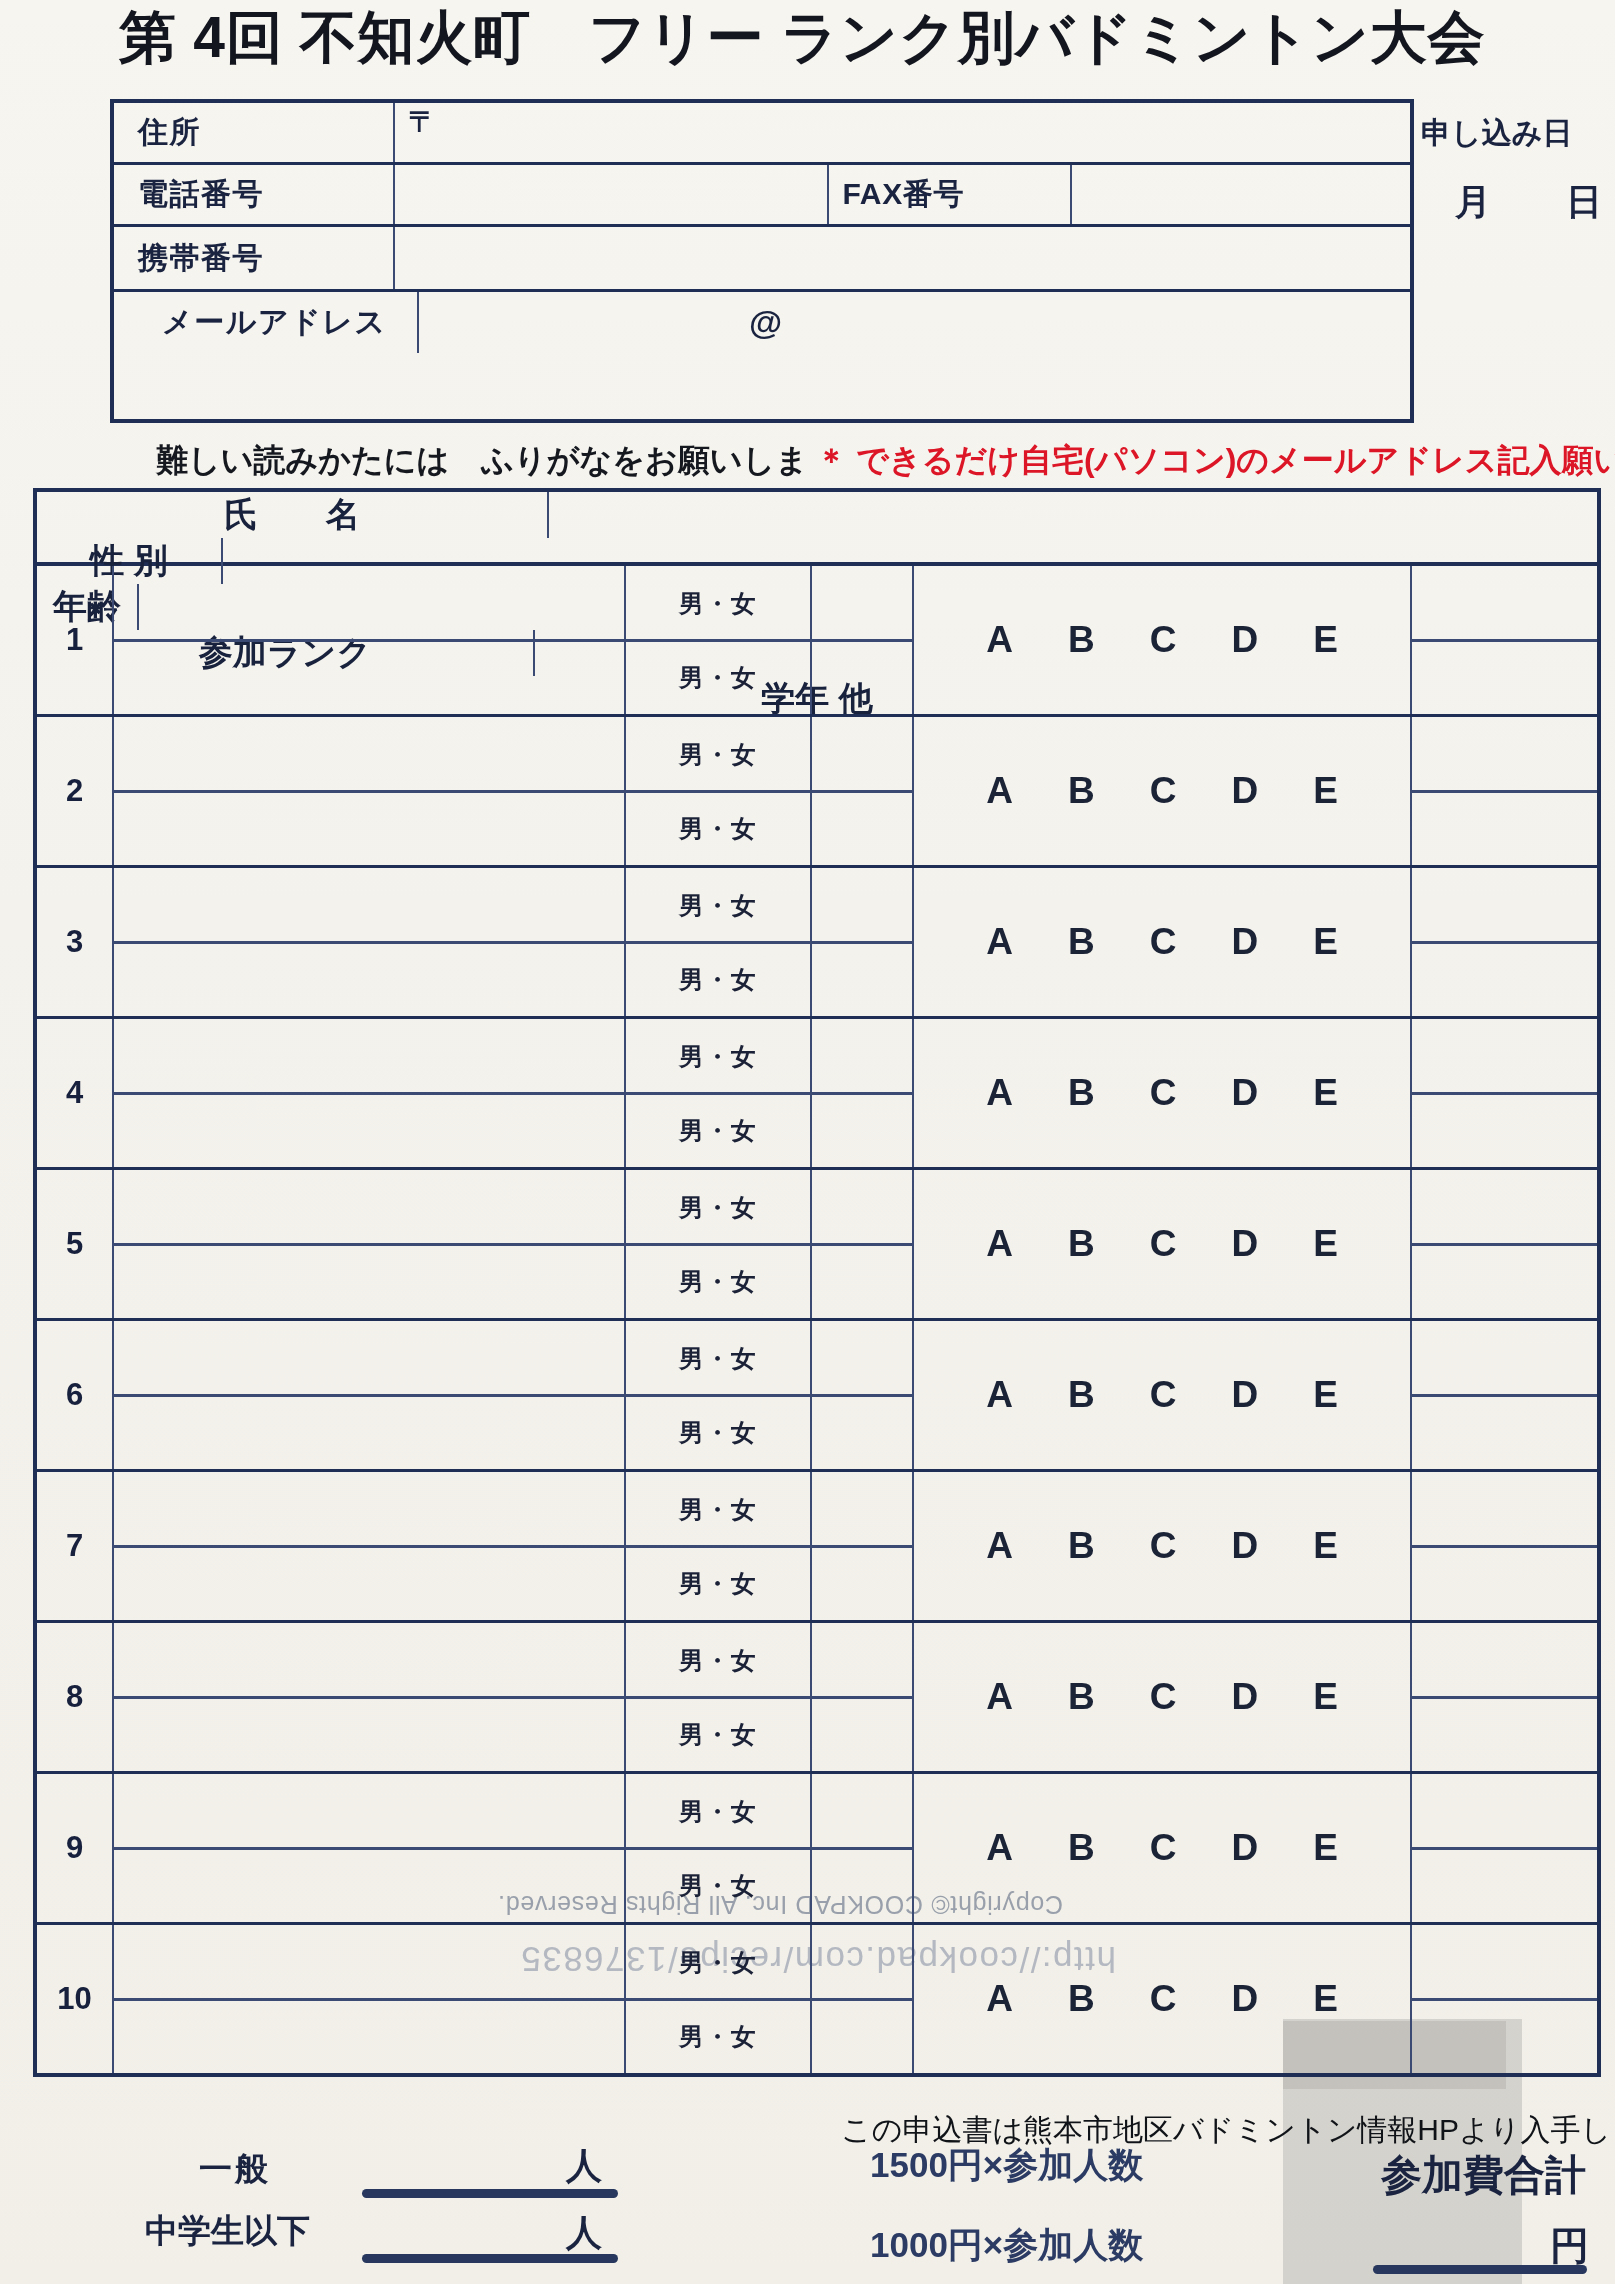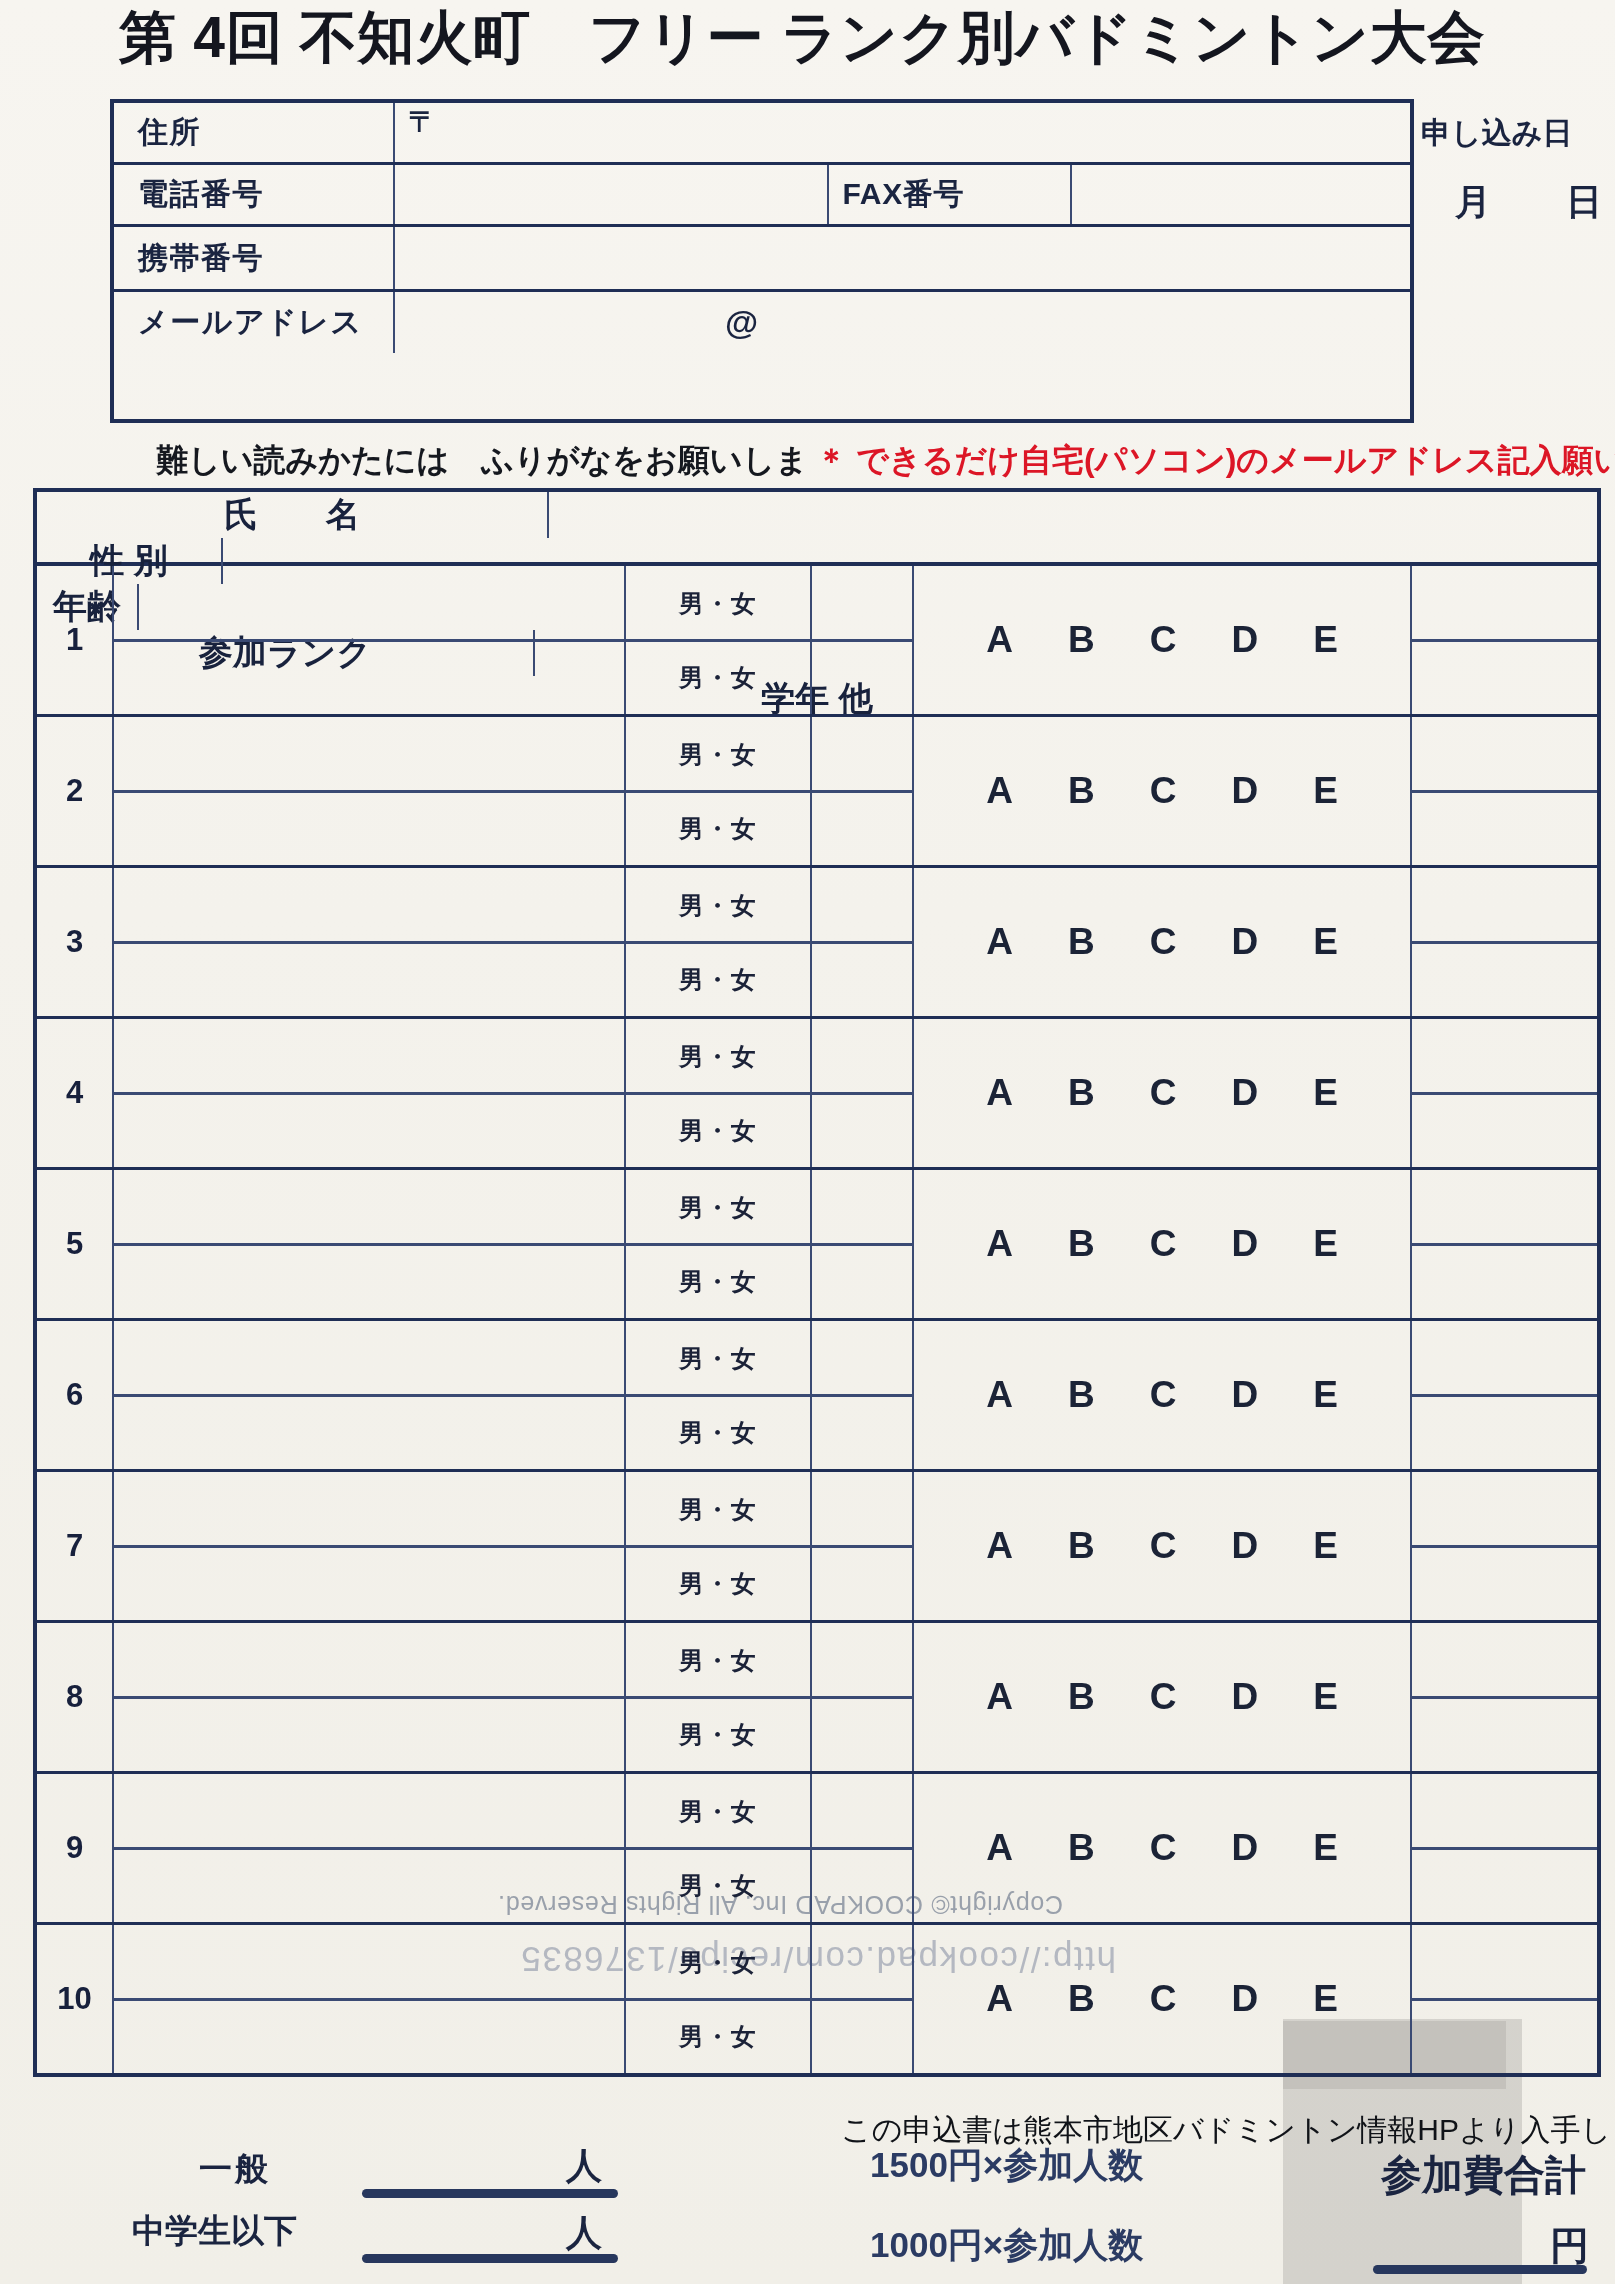--- a/index.html
+++ b/index.html
@@ -25,21 +25,21 @@
     position:absolute;left:119px;top:0px;width:1477px;
     font-size:57px;font-weight:900;letter-spacing:0.7px;
     color:#14161f;white-space:nowrap;
   }
   
   .info-form{
     position:absolute;left:110px;top:99px;width:1304px;height:324px;
     border:4.5px solid var(--line);
   }
   .if-row{display:flex;border-bottom:3.7px solid var(--line);}
-  .if-row:last-child{border-bottom:none;}
+  .if-row:last-child{border-bottom:none;padding-left:24px;}
   .if-r1{height:62px;}.if-r2{height:62px;}.if-r3{height:62px;}.if-r4{height:65px;}.if-r5{height:61px;}
   .if-cell{position:relative;display:flex;align-items:center;}
   .if-label{width:281px;border-right:2.2px solid var(--thin);font-size:30px;font-weight:700;
     color:#1a2440;padding-left:24px;letter-spacing:1.5px;}
   .if-label2{border-right:2.2px solid var(--thin);border-left:2.2px solid var(--thin);
     font-size:30px;font-weight:700;color:#1a2440;padding-left:13.4px;letter-spacing:0.7px;}
   .if-input{flex:1;}
   .postal{font-size:28px;font-weight:700;padding-left:13.4px;color:#1a2440;}
   .at-mark{font-size:34px;font-weight:600;margin-left:330px;color:#1a2440;}
   
@@ -85,21 +85,21 @@
   
   .gray-band{position:absolute;left:1283px;top:2019px;width:239px;height:265px;
     background:rgba(178,176,171,0.45);z-index:0;}
   .gray-band2{position:absolute;left:1283px;top:2021px;width:223px;height:68px;
     background:rgba(165,163,159,0.35);z-index:0;}
   
   .src-note{position:absolute;left:841px;top:2110px;font-size:30px;font-weight:500;
     color:#101318;z-index:2;white-space:nowrap;}
   .f-label{position:absolute;font-size:33px;font-weight:700;color:#1a2440;z-index:2;}
   .lab-general{left:199px;top:2147px;letter-spacing:3px;}
-  .lab-junior{left:132px;top:2209px;}
+  .lab-junior{left:145px;top:2209px;}
   .person1{left:566px;top:2142px;font-size:36px;}
   .person2{left:566px;top:2209px;font-size:36px;}
   .fee{position:absolute;font-size:35px;font-weight:700;color:#2b3b63;z-index:2;white-space:nowrap;}
   .fee1{left:870px;top:2142px;}
   .fee2{left:870px;top:2222px;}
   .total-label{position:absolute;left:1381px;top:2148px;font-size:41px;font-weight:800;
     color:#1a2440;z-index:2;white-space:nowrap;}
   .yen-label{position:absolute;left:1550px;top:2219px;font-size:39px;font-weight:800;
     color:#1a2440;z-index:2;}
   .uline{position:absolute;height:9px;background:#27375d;border-radius:4.5px;z-index:2;}

